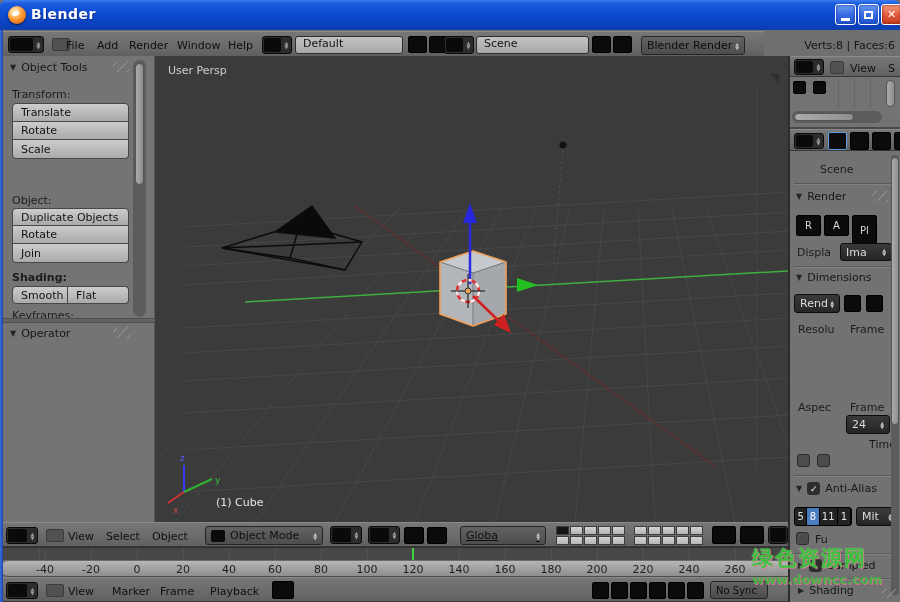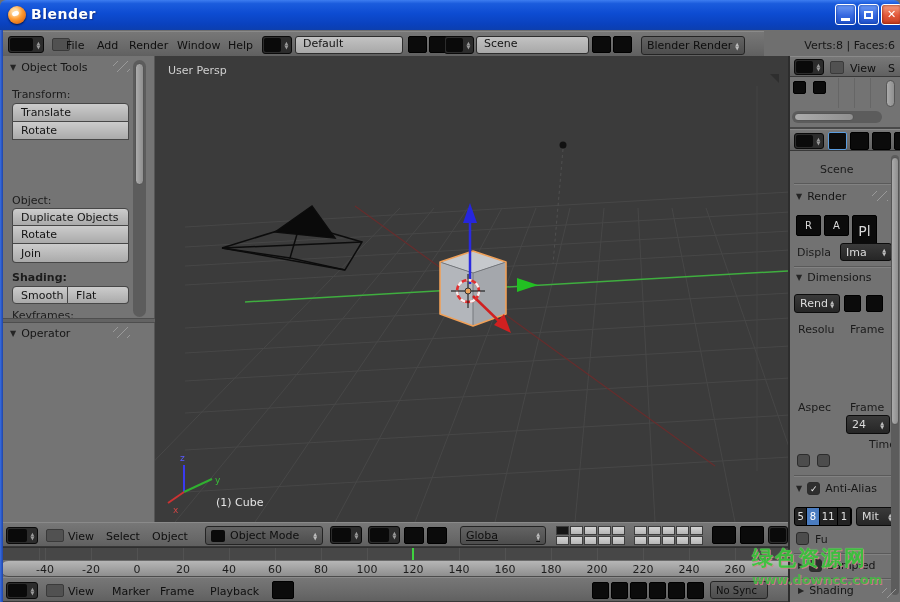--- a/index.html
+++ b/index.html
@@ -232,20 +232,21 @@
   <div class="abs" style="left:0;top:56px;width:155px;height:466px;background:#747474;border-right:1px solid #565656;box-sizing:border-box;">
     <div class="abs phead" style="left:10px;top:5px;">
         <span class="tri">▼</span>
         <span>Object Tools</span>
       </div>
     <div class="abs grip" style="left:113px;top:5px;width:17px;height:11px;"></div>
 
     <div class="abs shelf-label" style="left:12px;top:32px;">Transform:</div>
     <div class="abs btn top" style="left:12px;top:47px;width:117px;height:19px;">Translate</div>
     <div class="abs btn mid" style="left:12px;top:66px;width:117px;height:18px;">Rotate</div>
+    <div class="abs btn bot" style="left:12px;top:84px;width:117px;height:19px;">Scale</div>
 
     <div class="abs shelf-label" style="left:12px;top:138px;">Object:</div>
     <div class="abs btn top" style="left:12px;top:152px;width:117px;height:18px;">Duplicate Objects</div>
     <div class="abs btn mid" style="left:12px;top:170px;width:117px;height:18px;">Rotate</div>
     <div class="abs btn bot" style="left:12px;top:188px;width:117px;height:19px;">Join</div>
 
     <div class="abs shelf-label" style="left:12px;top:215px;font-weight:bold;">Shading:</div>
     <div class="abs btn" style="left:12px;top:230px;width:56px;height:18px;border-radius:4px 0 0 4px;">Smooth</div>
     <div class="abs btn" style="left:68px;top:230px;width:61px;height:18px;border-radius:0 4px 4px 0;border-left:none;">Flat</div>
 
@@ -406,21 +407,21 @@
     <div class="abs divider" style="left:4px;top:32px;width:100px;height:1px;"></div>
 
     <div class="abs phead" style="left:6px;top:39px;">
         <span class="tri">▼</span>
         <span>Render</span>
       </div>
     <div class="abs grip" style="left:82px;top:40px;width:16px;height:10px;"></div>
 
     <div class="abs blackbox" style="left:6px;top:64px;width:25px;height:21px;color:#d8d8d8;display:flex;align-items:center;justify-content:center;font-size:10px;">R</div>
     <div class="abs blackbox" style="left:34px;top:64px;width:25px;height:21px;color:#d8d8d8;display:flex;align-items:center;justify-content:center;font-size:10px;">A</div>
-    <div class="abs blackbox" style="left:62px;top:64px;width:25px;height:31px;color:#d8d8d8;display:flex;align-items:center;justify-content:center;font-size:14px;">Pl</div>
+    <div class="abs blackbox" style="left:62px;top:64px;width:25px;height:31px;color:#d8d8d8;display:flex;align-items:center;justify-content:center;font-size:10px;">Pl</div>
 
     <div class="abs plabel" style="left:7px;top:95px;">Displa</div>
     <div class="abs dd2" style="left:50px;top:92px;width:52px;height:18px;">
         <span>Ima</span>
         <span class="uddn">▲<br>▼</span>
       </div>
     <div class="abs divider" style="left:4px;top:115px;width:100px;height:1px;"></div>
 
     <div class="abs phead" style="left:6px;top:120px;">
         <span class="tri">▼</span>

